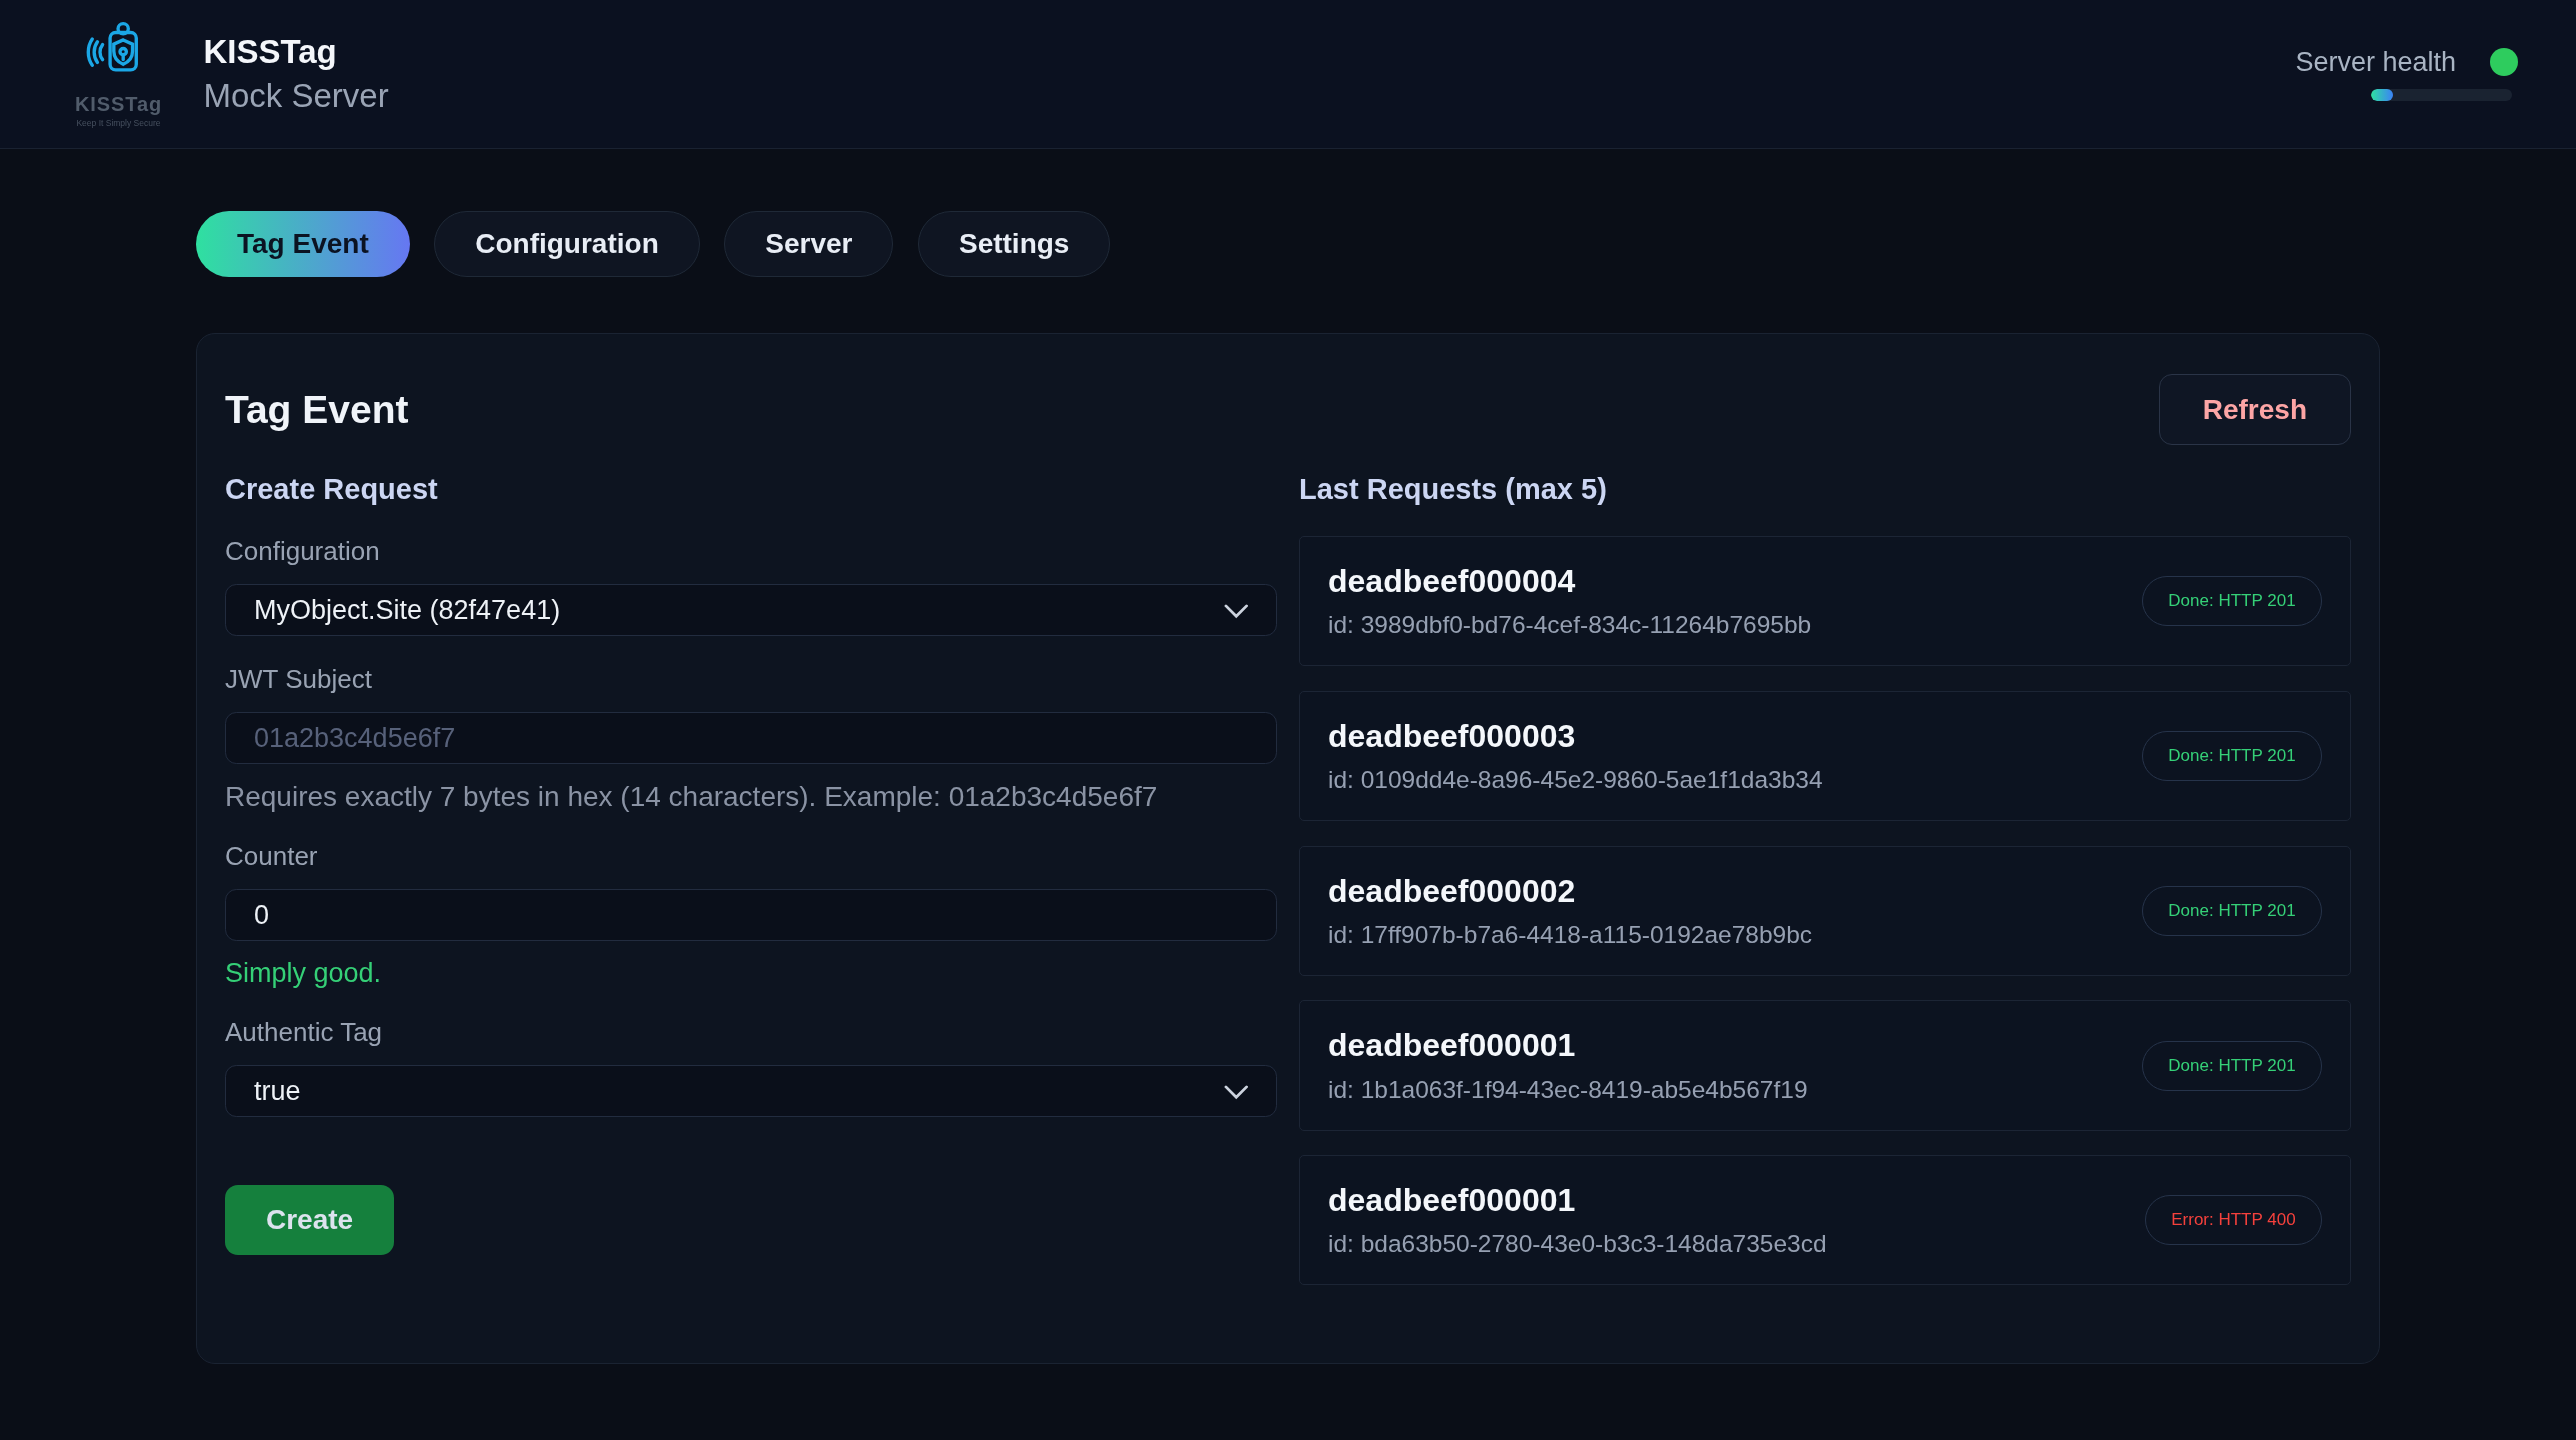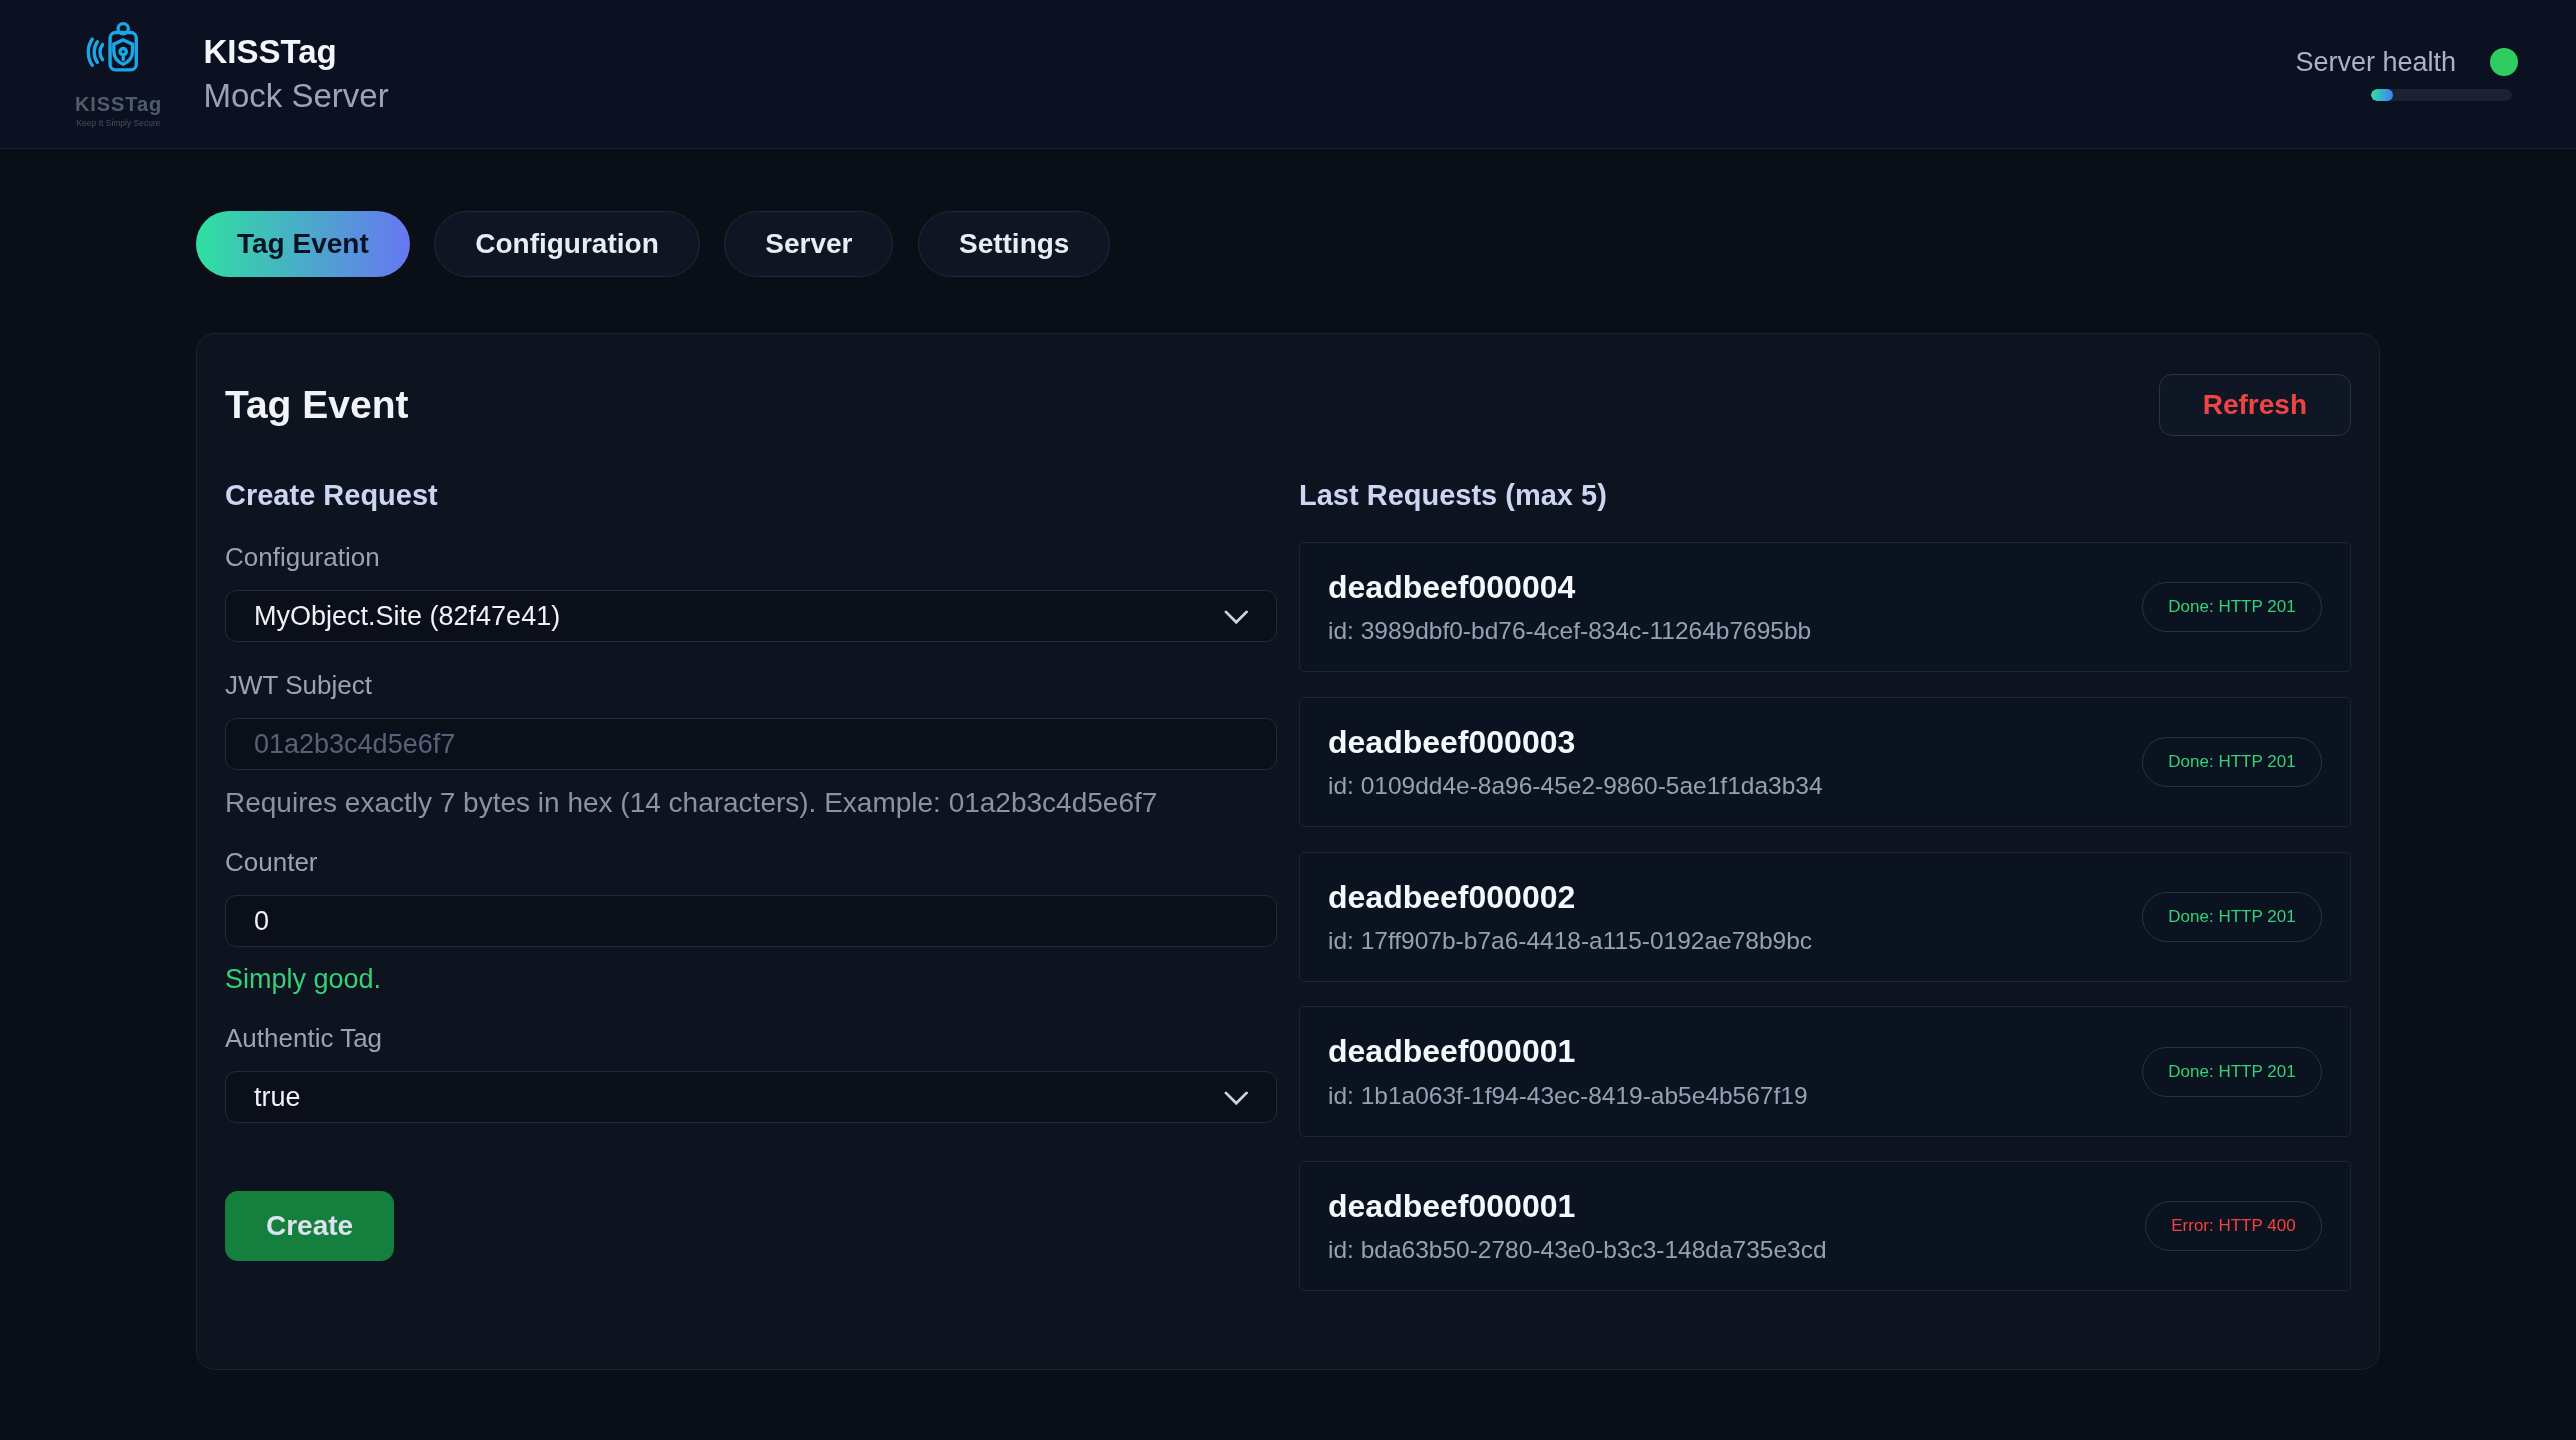--- a/index.html
+++ b/index.html
@@ -48,27 +48,27 @@
   }
 
   .card {
     margin-top:56px; background:#0d1420;
     border:1.9px solid #1a2332; border-radius:19px;
     padding:40px 28px 53px;
   }
   .card-head { display:flex; align-items:center; justify-content:space-between; }
   .card-title { font-size:39px; font-weight:700; color:#f0f4f9; }
   .btn-refresh {
-    height:62px; padding:0 43px; border-radius:13px;
+    height:71px; padding:0 43px; border-radius:13px;
     border:1.9px solid #2a3447; background:#0f1624;
-    color:#ef4444; font-size:28px; font-weight:600;
+    color:#fca5a5; font-size:28px; font-weight:600;
     font-family:"Liberation Sans", sans-serif; cursor:pointer;
   }
 
-  .columns { display:grid; grid-template-columns:1fr 1fr; gap:22px; margin-top:43px; }
+  .columns { display:grid; grid-template-columns:1fr 1fr; gap:22px; margin-top:28px; }
   .col-heading { font-size:29px; font-weight:700; color:#ccd6f3; margin-bottom:30px; }
 
   .field-label { font-size:26px; color:#99a3b3; margin-bottom:17px; }
   .control {
     height:52px; background:#0a0f1a;
     border:1.9px solid #222c3f; border-radius:11.3px;
     width:100%; padding:0 28px;
     display:flex; align-items:center; justify-content:space-between;
     font-size:27px; color:#eef2f7; cursor:pointer;
   }

